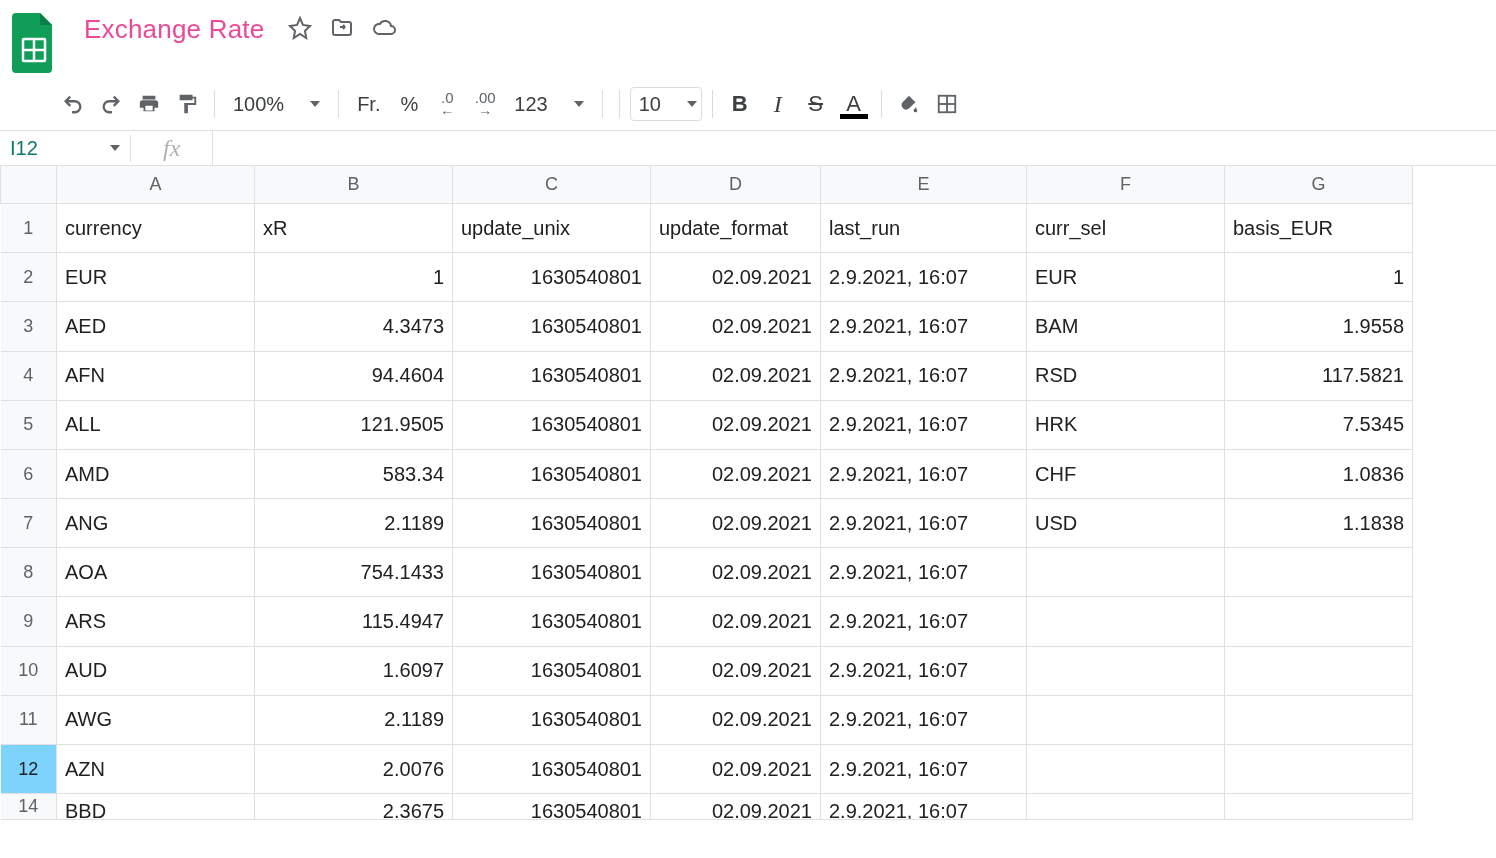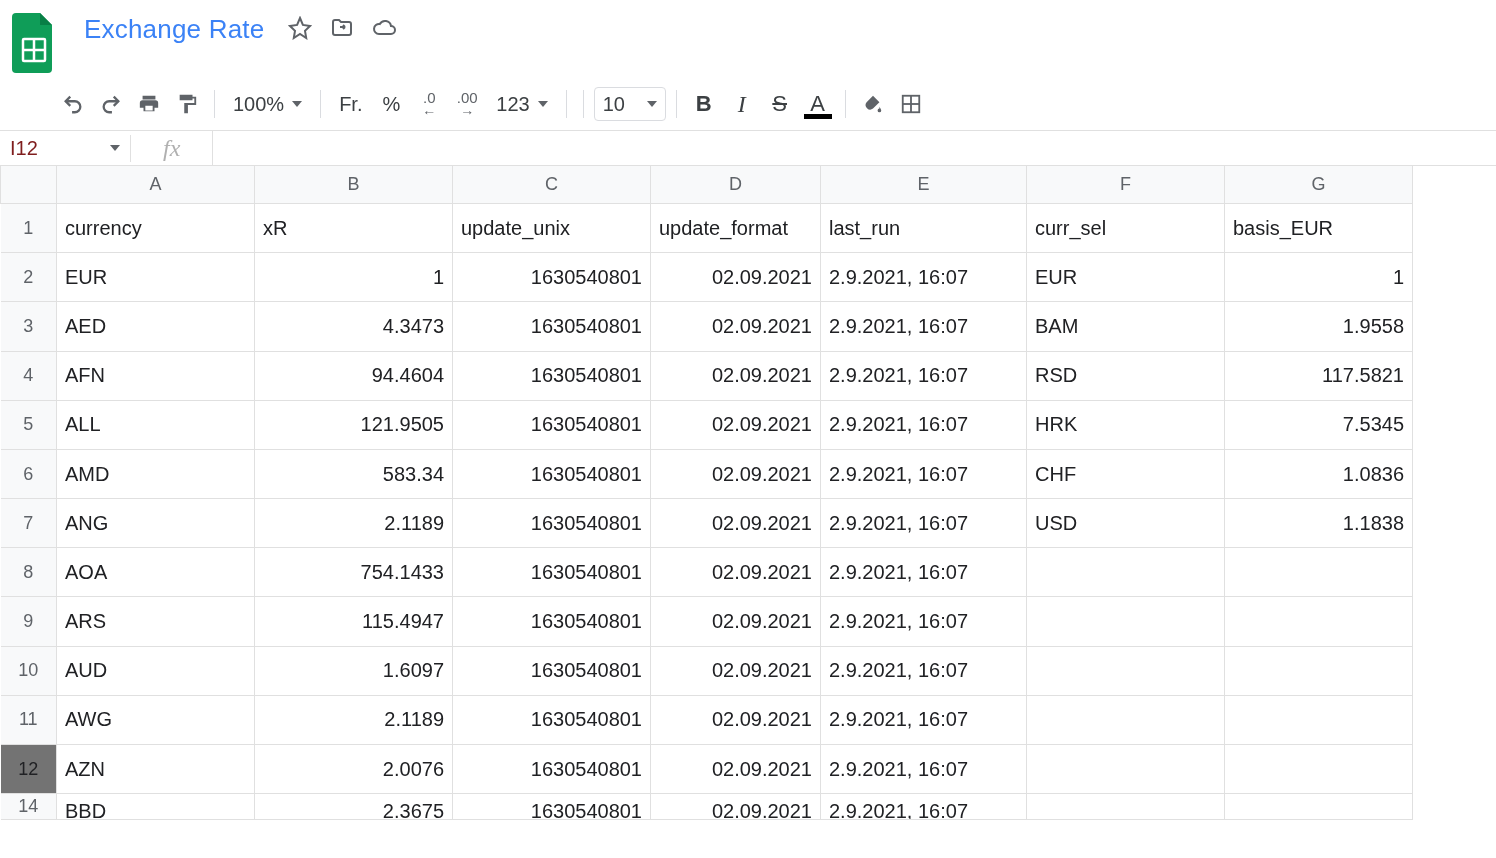--- a/index.html
+++ b/index.html
@@ -27,21 +27,21 @@
   }
   .title-area { flex: 1; }
   .title-row {
     display: flex;
     align-items: center;
     gap: 18px;
     padding: 4px 0 2px 0;
   }
   .doc-title {
     font-size: 26px;
-    color: #3b82f6;
+    color: #ec4899;
     letter-spacing: 0.2px;
     padding: 2px 6px;
   }
   .title-icons {
     display: flex;
     gap: 18px;
     align-items: center;
     color: #5f6368;
   }
   .menu-row {
@@ -89,21 +89,21 @@
     color: #5f6368;
     font-size: 20px;
     position: relative;
   }
   .tb-text {
     padding: 0 8px;
     font-size: 20px;
     color: #3c4043;
     display: flex;
     align-items: center;
-    gap: 4px;
+    gap: 22px;
     height: 34px;
     border-radius: 4px;
     cursor: pointer;
   }
   .caret {
     width: 0; height: 0;
     border-left: 5px solid transparent;
     border-right: 5px solid transparent;
     border-top: 6px solid #5f6368;
     margin-left: 4px;
@@ -144,21 +144,21 @@
     display: flex;
     align-items: center;
     height: 36px;
     border-top: 1px solid #e0e0e0;
     border-bottom: 1px solid #e0e0e0;
   }
   .name-box {
     width: 130px;
     padding: 0 10px;
     font-size: 20px;
-    color: #7f1d1d;
+    color: #0f766e;
     display: flex;
     align-items: center;
     justify-content: space-between;
   }
   .fx-icon {
     font-family: 'Times New Roman', serif;
     font-style: italic;
     font-size: 24px;
     color: #b0b0b0;
     padding: 0 32px;
@@ -202,21 +202,21 @@
     background: #f8f9fa;
     border: 1px solid #e0e0e0;
     border-left: none;
     text-align: center;
     color: #5f6368;
     font-size: 18px;
     font-weight: normal;
     height: 42px;
   }
   .row-header.selected {
-    background: #737373;
+    background: #7dd3fc;
     color: #202124;
   }
   td.cell {
     border: 1px solid #e0e0e0;
     padding: 0 8px;
     height: 42px;
     font-size: 20px;
     color: #202124;
     overflow: hidden;
     white-space: nowrap;

